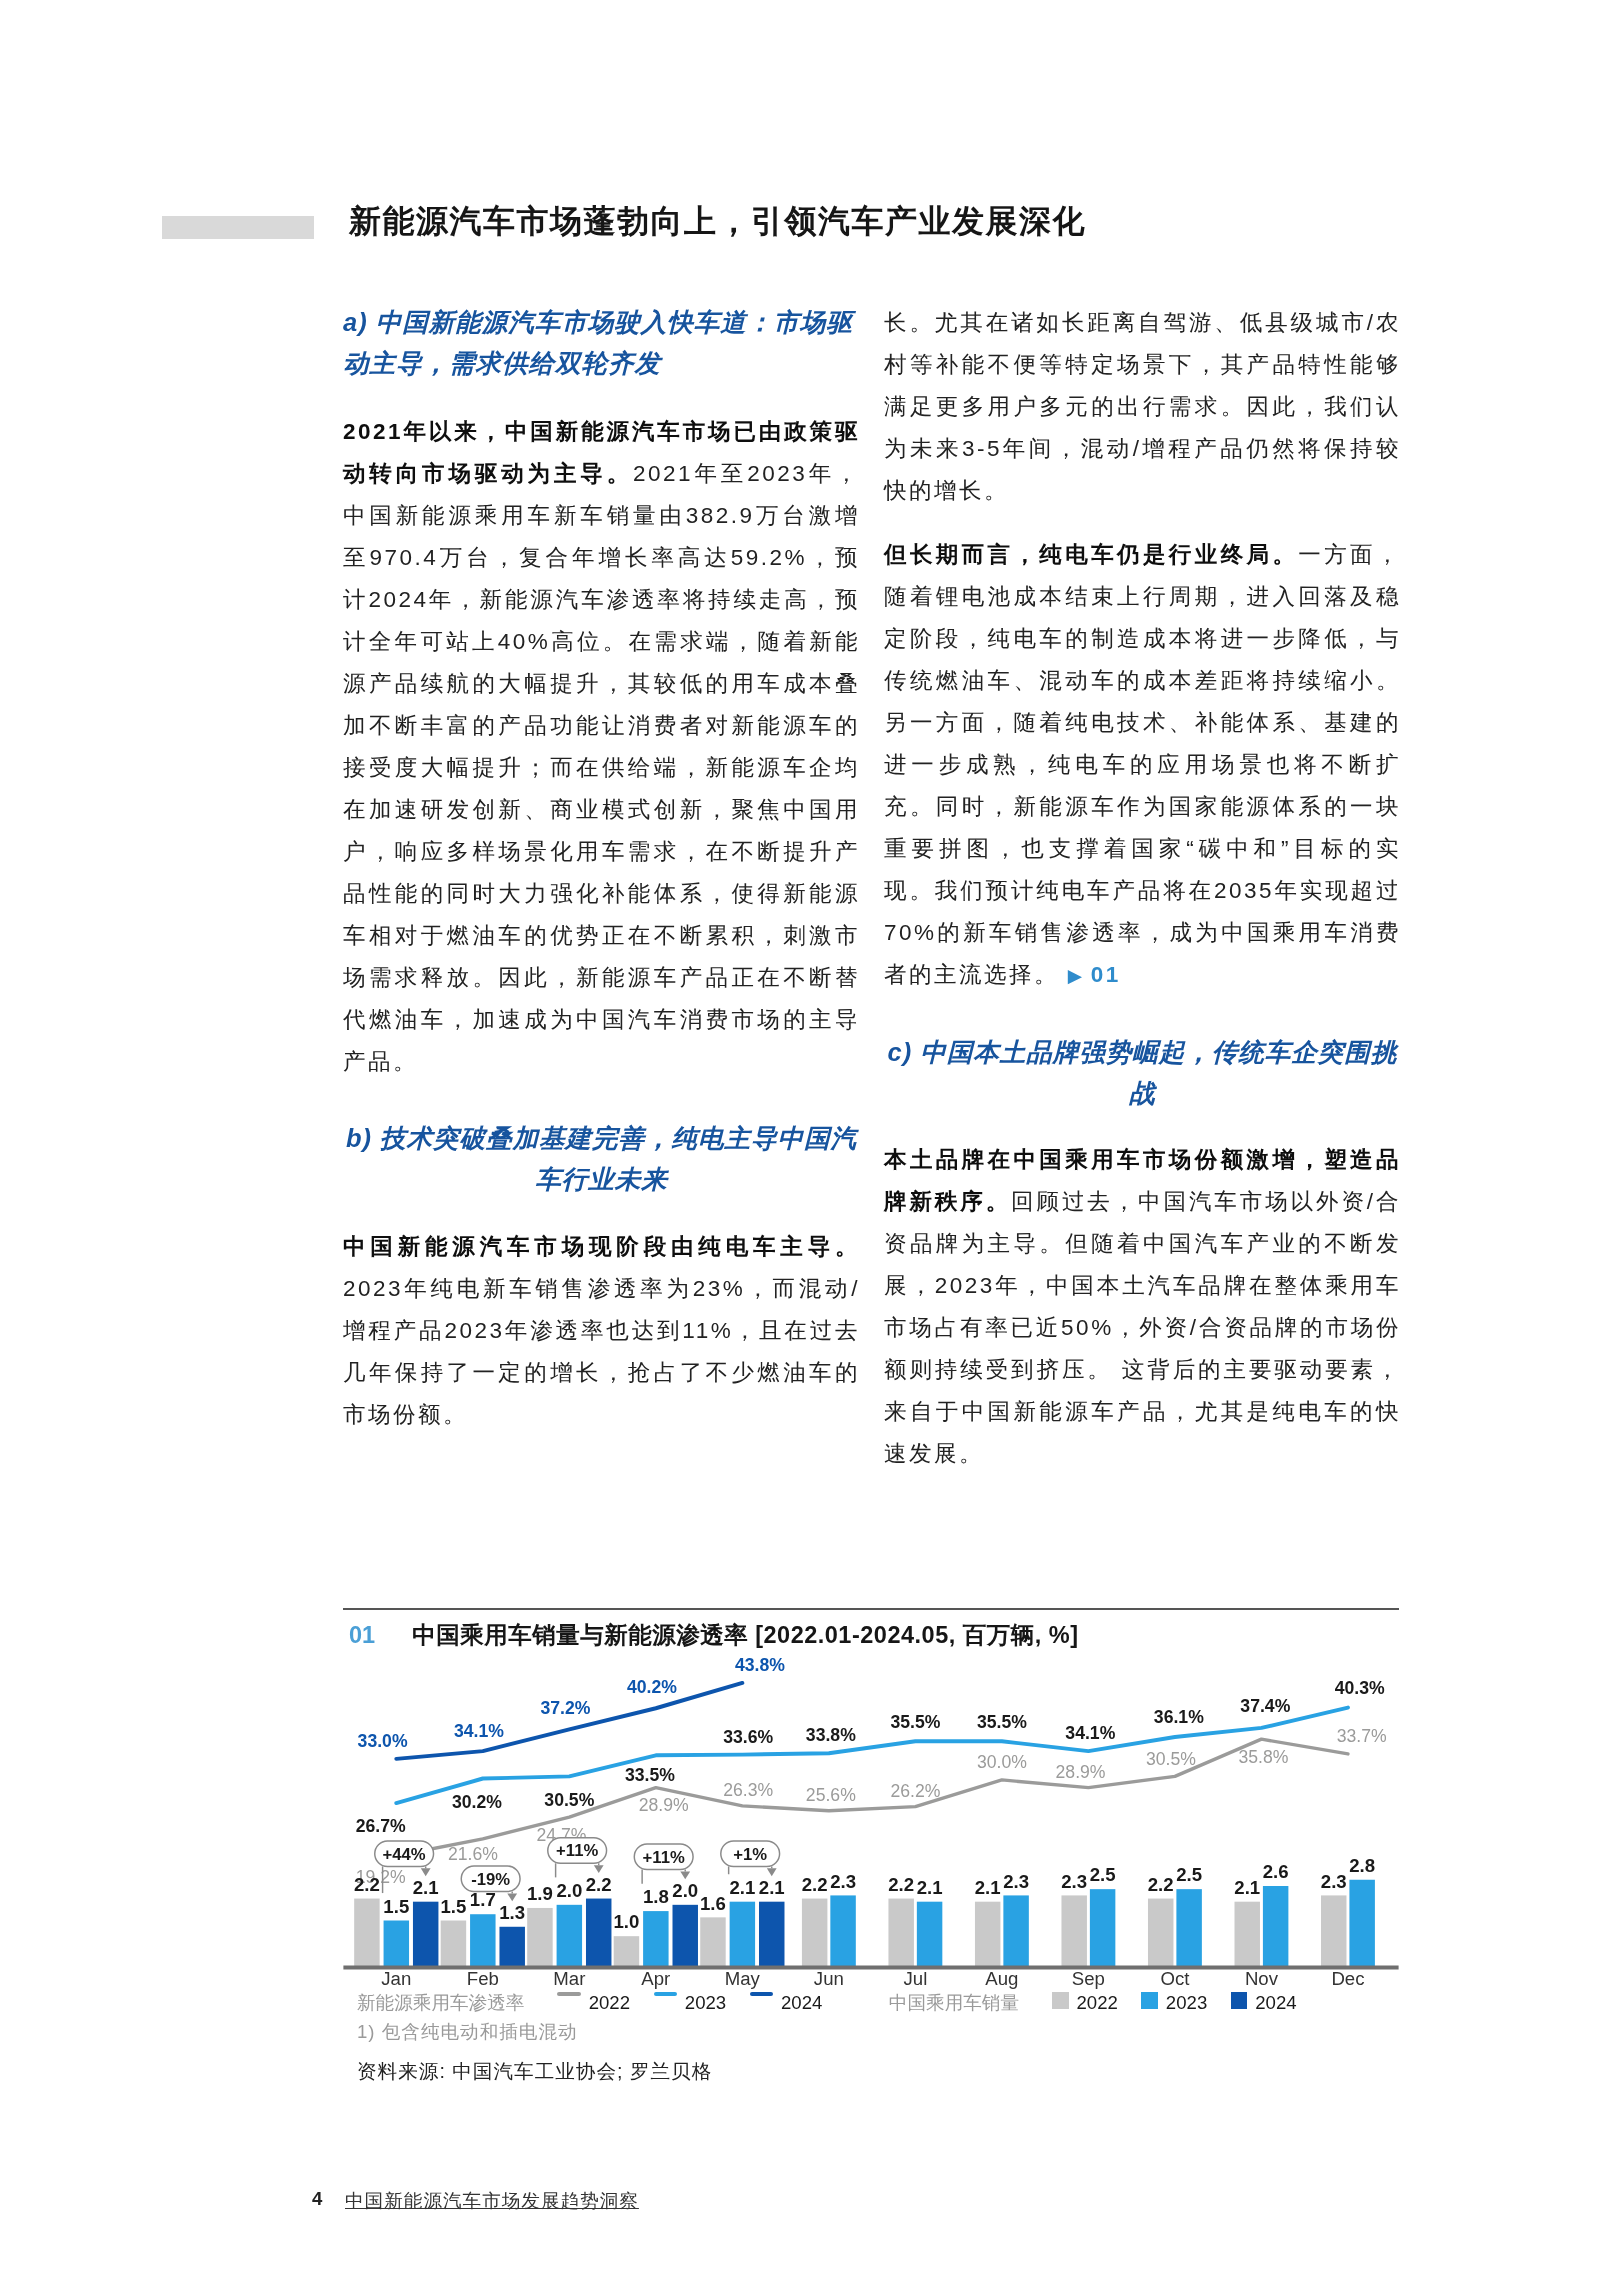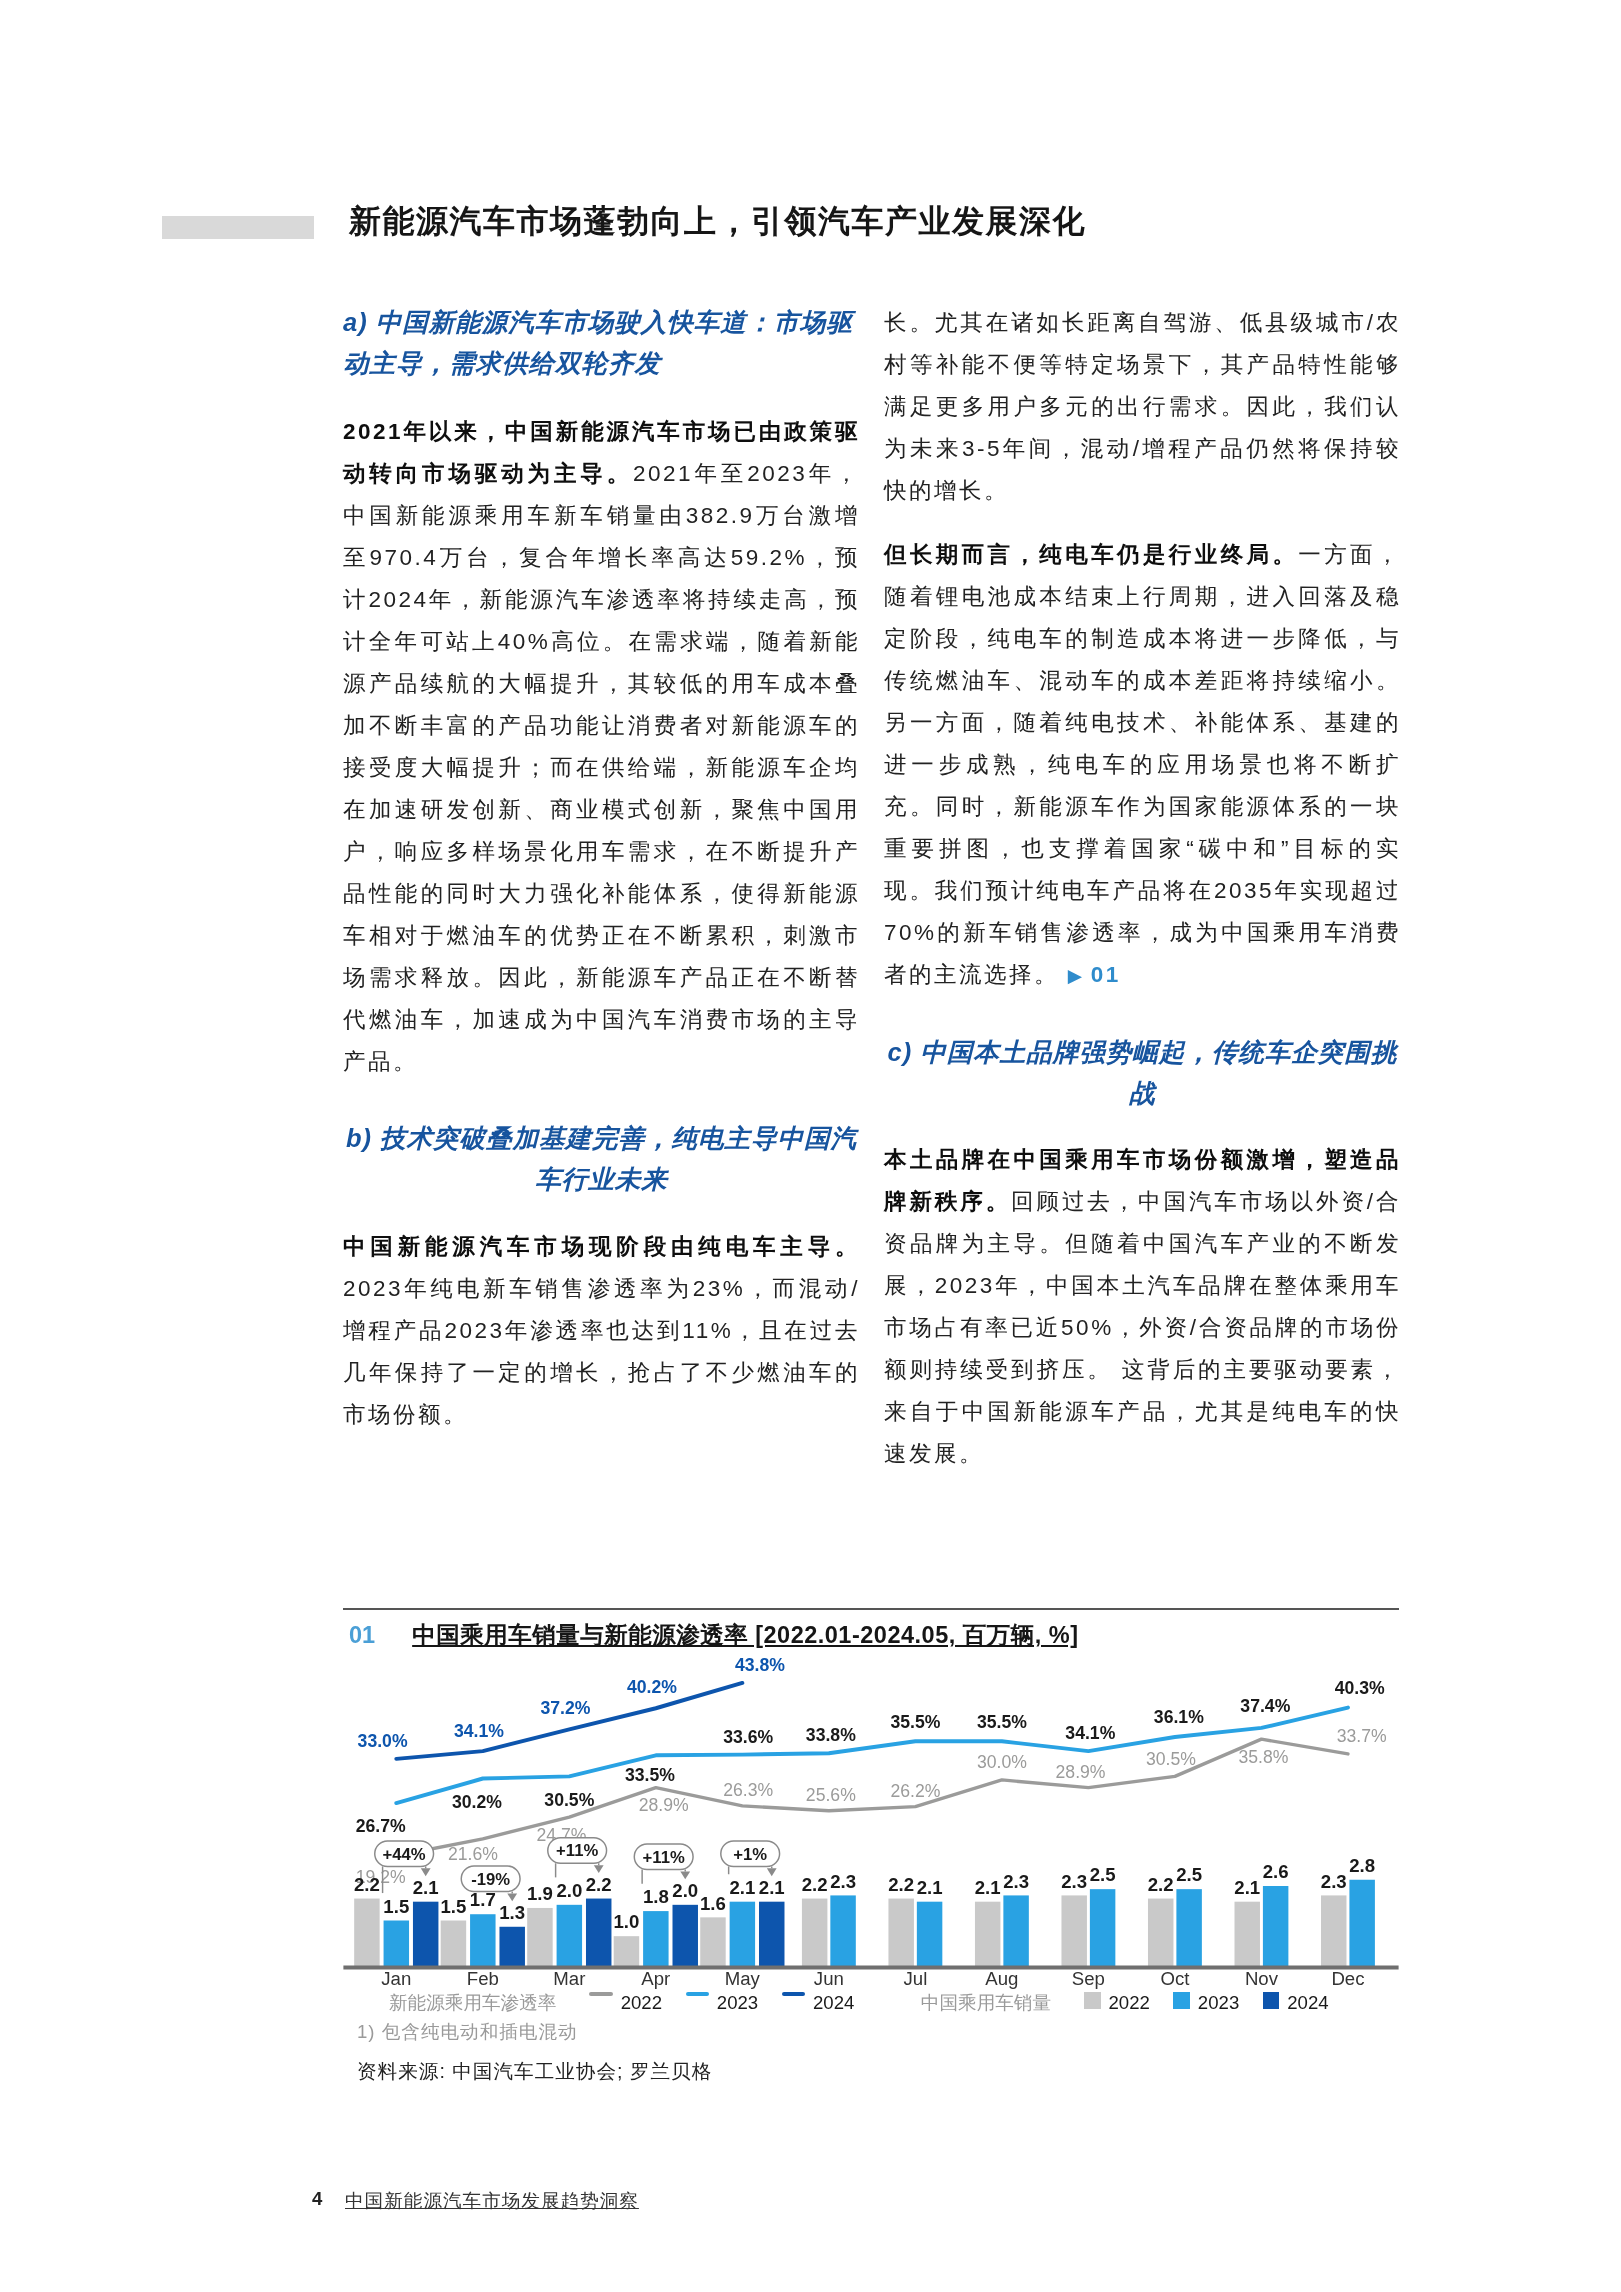--- a/index.html
+++ b/index.html
@@ -18,27 +18,27 @@
   .h-mid{margin:35px 0 25.5px;text-align:center;}
   .col p{margin:0 0 21.6px;font-size:22.5px;line-height:42px;text-align:justify;letter-spacing:2.5px;color:#222;}
   .col p.p-nogap{margin-bottom:0;}
   .lead{font-weight:700;color:#0e0e0e;}
   .figref{color:#2f8ccc;font-weight:700;white-space:nowrap;}
   .figref .tri{font-size:18.6px;letter-spacing:0;}
 
   .chart-rule{position:absolute;left:343px;top:1608px;width:1056px;height:2px;background:#555;}
   .chart-head{position:absolute;left:349px;top:1619px;display:flex;align-items:baseline;}
   .fig-num{font-size:23.5px;font-weight:700;color:#4a9fd6;margin-right:37px;}
-  .chart-title{font-size:23.5px;font-weight:700;color:#161616;letter-spacing:0.5px;text-decoration:underline;}
+  .chart-title{font-size:23.5px;font-weight:700;color:#161616;letter-spacing:0.5px;}
 
   #chart{position:absolute;left:343px;top:1654px;width:1056px;height:339px;}
   #chart svg{display:block;}
 
   .legend{position:absolute;left:357px;top:1990px;width:1042px;display:flex;align-items:center;
-          font-size:18.6px;color:#1a1a1a;margin-left:32px;}
+          font-size:18.6px;color:#1a1a1a;}
   .lg-label{color:#9a9a9a;margin-right:33px;}
   .lg-label.second{margin-left:43px;}
   .lg-item{display:flex;align-items:flex-start;margin-right:23.5px;}
   .lg-dash{display:inline-block;width:23.5px;height:3.9px;border-radius:2px;margin-right:7.8px;}
   .lg-sq{display:inline-block;width:16.7px;height:16.7px;margin-right:7.8px;}
 
   .footnote{position:absolute;left:357px;top:2019px;font-size:18.6px;color:#9a9a9a;letter-spacing:1px;}
   .source{position:absolute;left:357px;top:2058px;font-size:19.6px;color:#222;letter-spacing:1px;}
 
   .footer-pagenum{position:absolute;left:312px;top:2188px;font-size:18.6px;font-weight:700;color:#222;}

